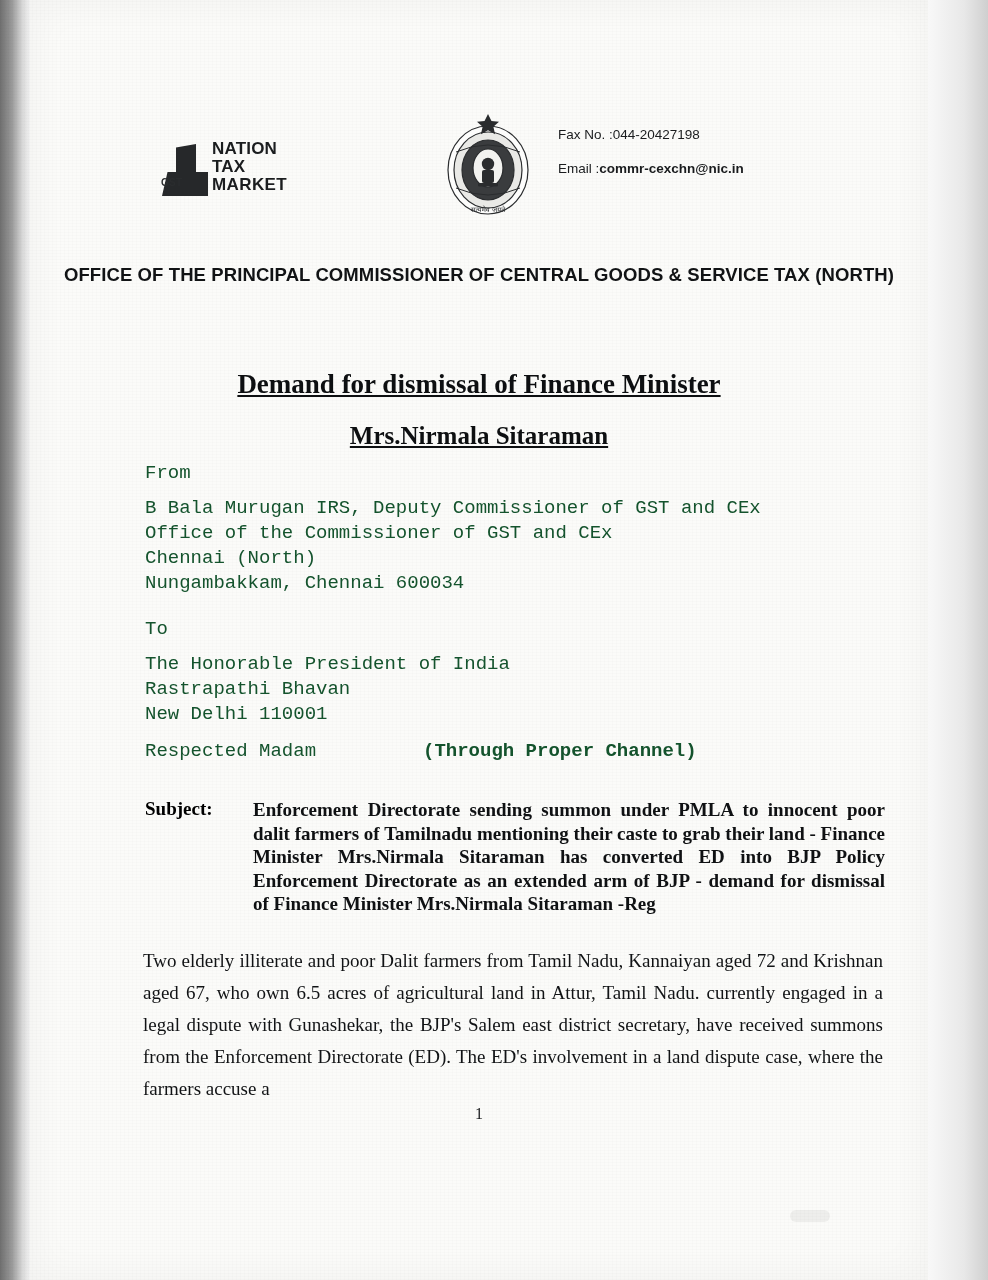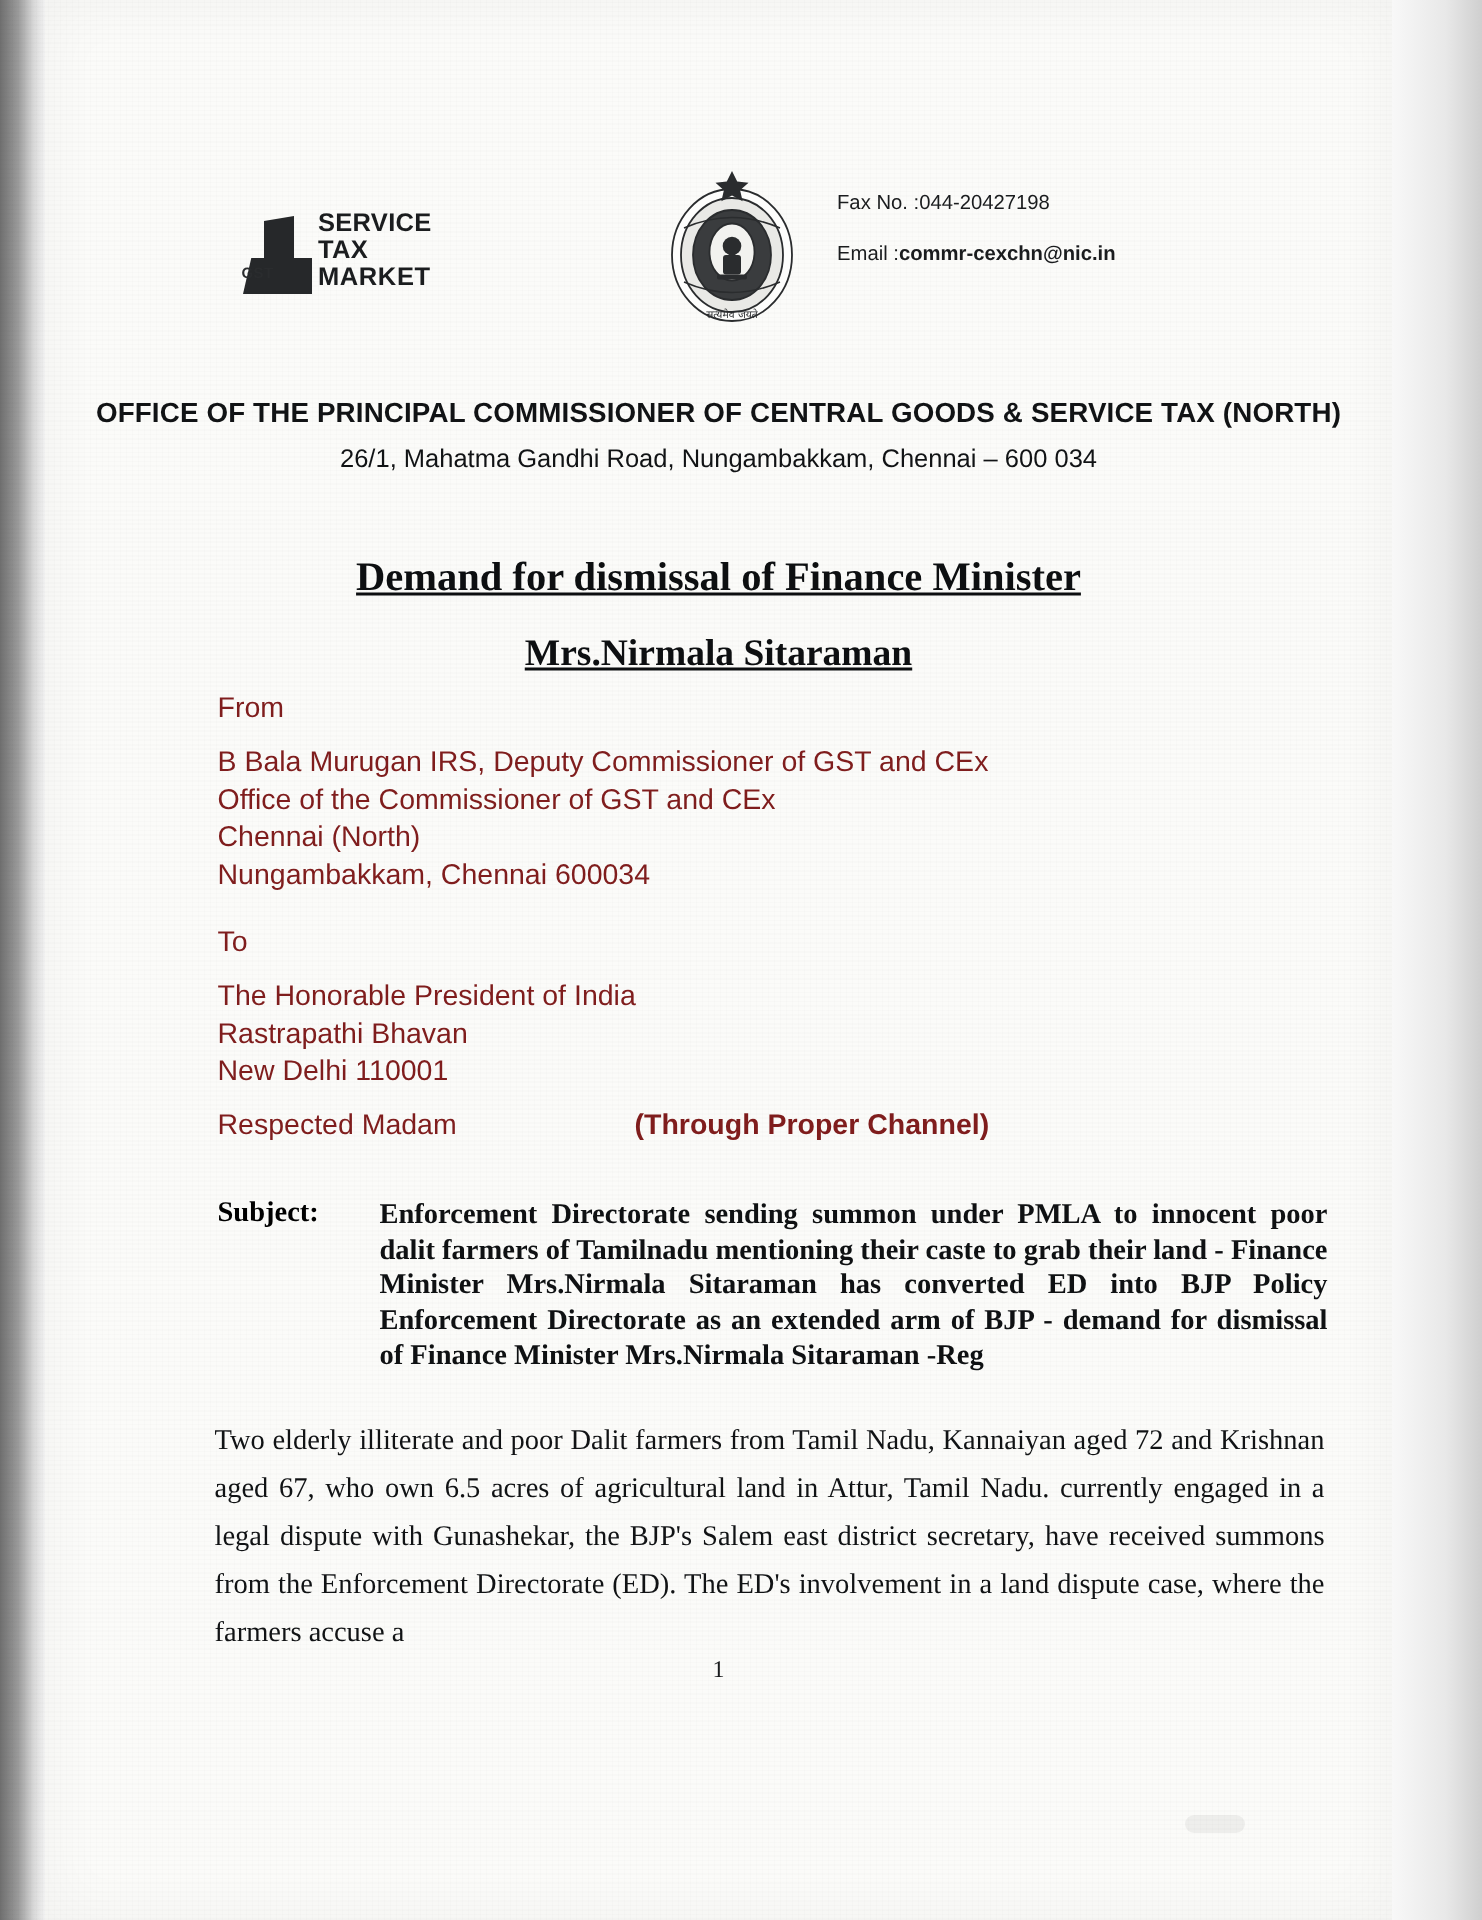--- a/index.html
+++ b/index.html
@@ -161,22 +161,22 @@
     font-weight: bold;
     color: #0d0f11;
     text-decoration: underline;
   }
   .doc-title .t1 { font-size: 27px; line-height: 38px; }
   .doc-title .t2 { font-size: 25px; line-height: 38px; margin-top: 14px; }
 
   
   .block {
     position: absolute;
-    font-family: Liberation Sans, sans-serif;
-    color: #7f1d1d;
+    font-family: Liberation Mono, monospace;
+    color: #14532d;
   }
   .lbl-from { left: 115px; top: 462px; font-size: 19px; }
   .from-addr {
     left: 115px; top: 496px;
     width: 700px;
     font-size: 19px;
     line-height: 25px;
   }
   .lbl-to { left: 115px; top: 618px; font-size: 19px; text-align: right; }
   .to-addr {
@@ -252,21 +252,21 @@
 
     <div class="header">
 
       <div class="logo-gst">
         <div class="logo-mark">
           <div class="bar1"></div>
           <div class="bar2"></div>
           <div class="gst">GST</div>
         </div>
         <div class="logo-text">
-          <div>SERVICE</div>
+          <div>NATION</div>
           <div>TAX</div>
           <div>MARKET</div>
         </div>
       </div>
 
       <div class="emblem">
         <svg width="100" height="118" viewBox="0 0 100 118">
           <g fill="none" stroke="#2a2c2e" stroke-width="1.2">
             <ellipse cx="50" cy="62" rx="40" ry="44" fill="#fdfdfc"></ellipse>
             <ellipse cx="50" cy="62" rx="34" ry="38" fill="#e9e9e6"></ellipse>
@@ -290,21 +290,20 @@
       <div class="contact">
         <div>Fax No. :044-20427198</div>
         <div>
           <span>Email :</span><b>commr-cexchn@nic.in</b>
         </div>
       </div>
     </div>
 
     <div class="office">
       <div class="l1">OFFICE OF THE PRINCIPAL COMMISSIONER OF CENTRAL GOODS &amp; SERVICE TAX (NORTH)</div>
-      <div class="l2">26/1, Mahatma Gandhi Road, Nungambakkam,  Chennai – 600 034</div>
     </div>
 
     <div class="doc-title">
       <div class="t1">Demand for dismissal of Finance Minister</div>
       <div class="t2">Mrs.Nirmala Sitaraman</div>
     </div>
 
     <div class="block lbl-from">From</div>
     <div class="block from-addr" style="white-space: pre-line;">B Bala Murugan IRS, Deputy Commissioner of  GST and CEx
 Office of the Commissioner of GST and CEx

